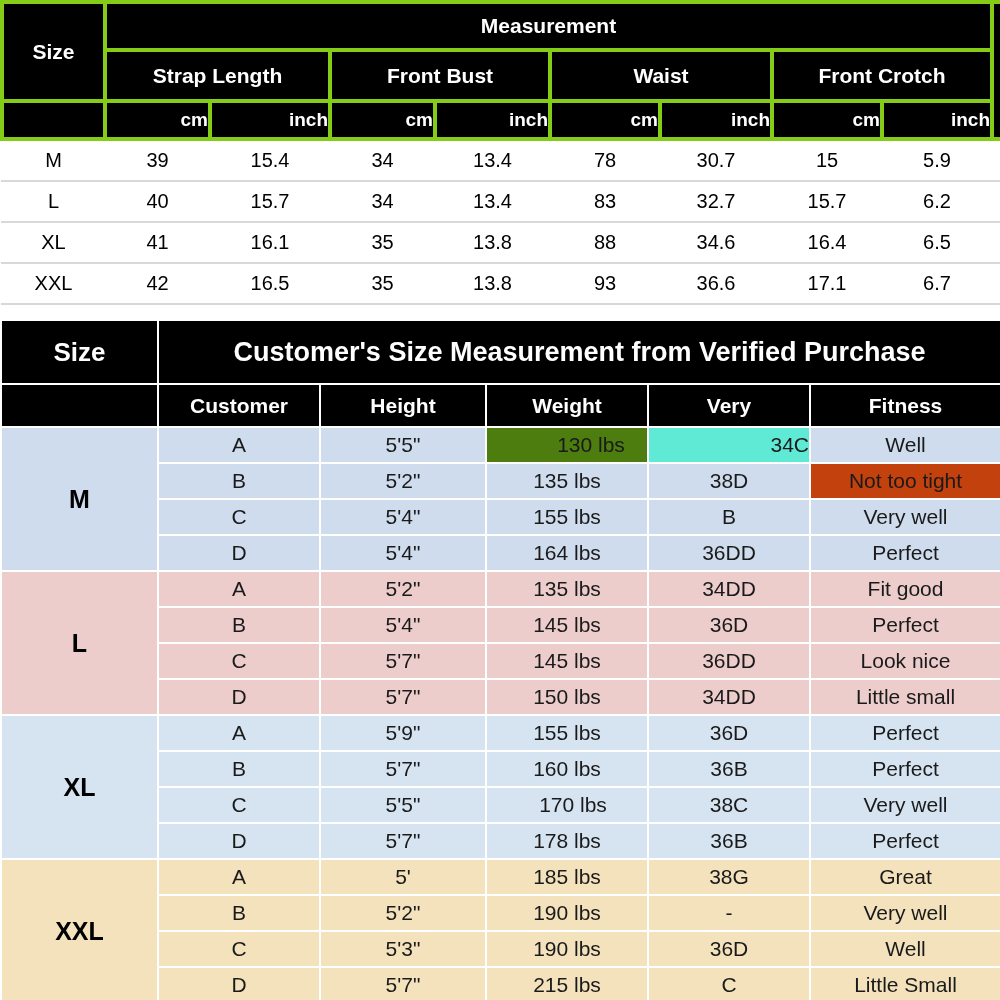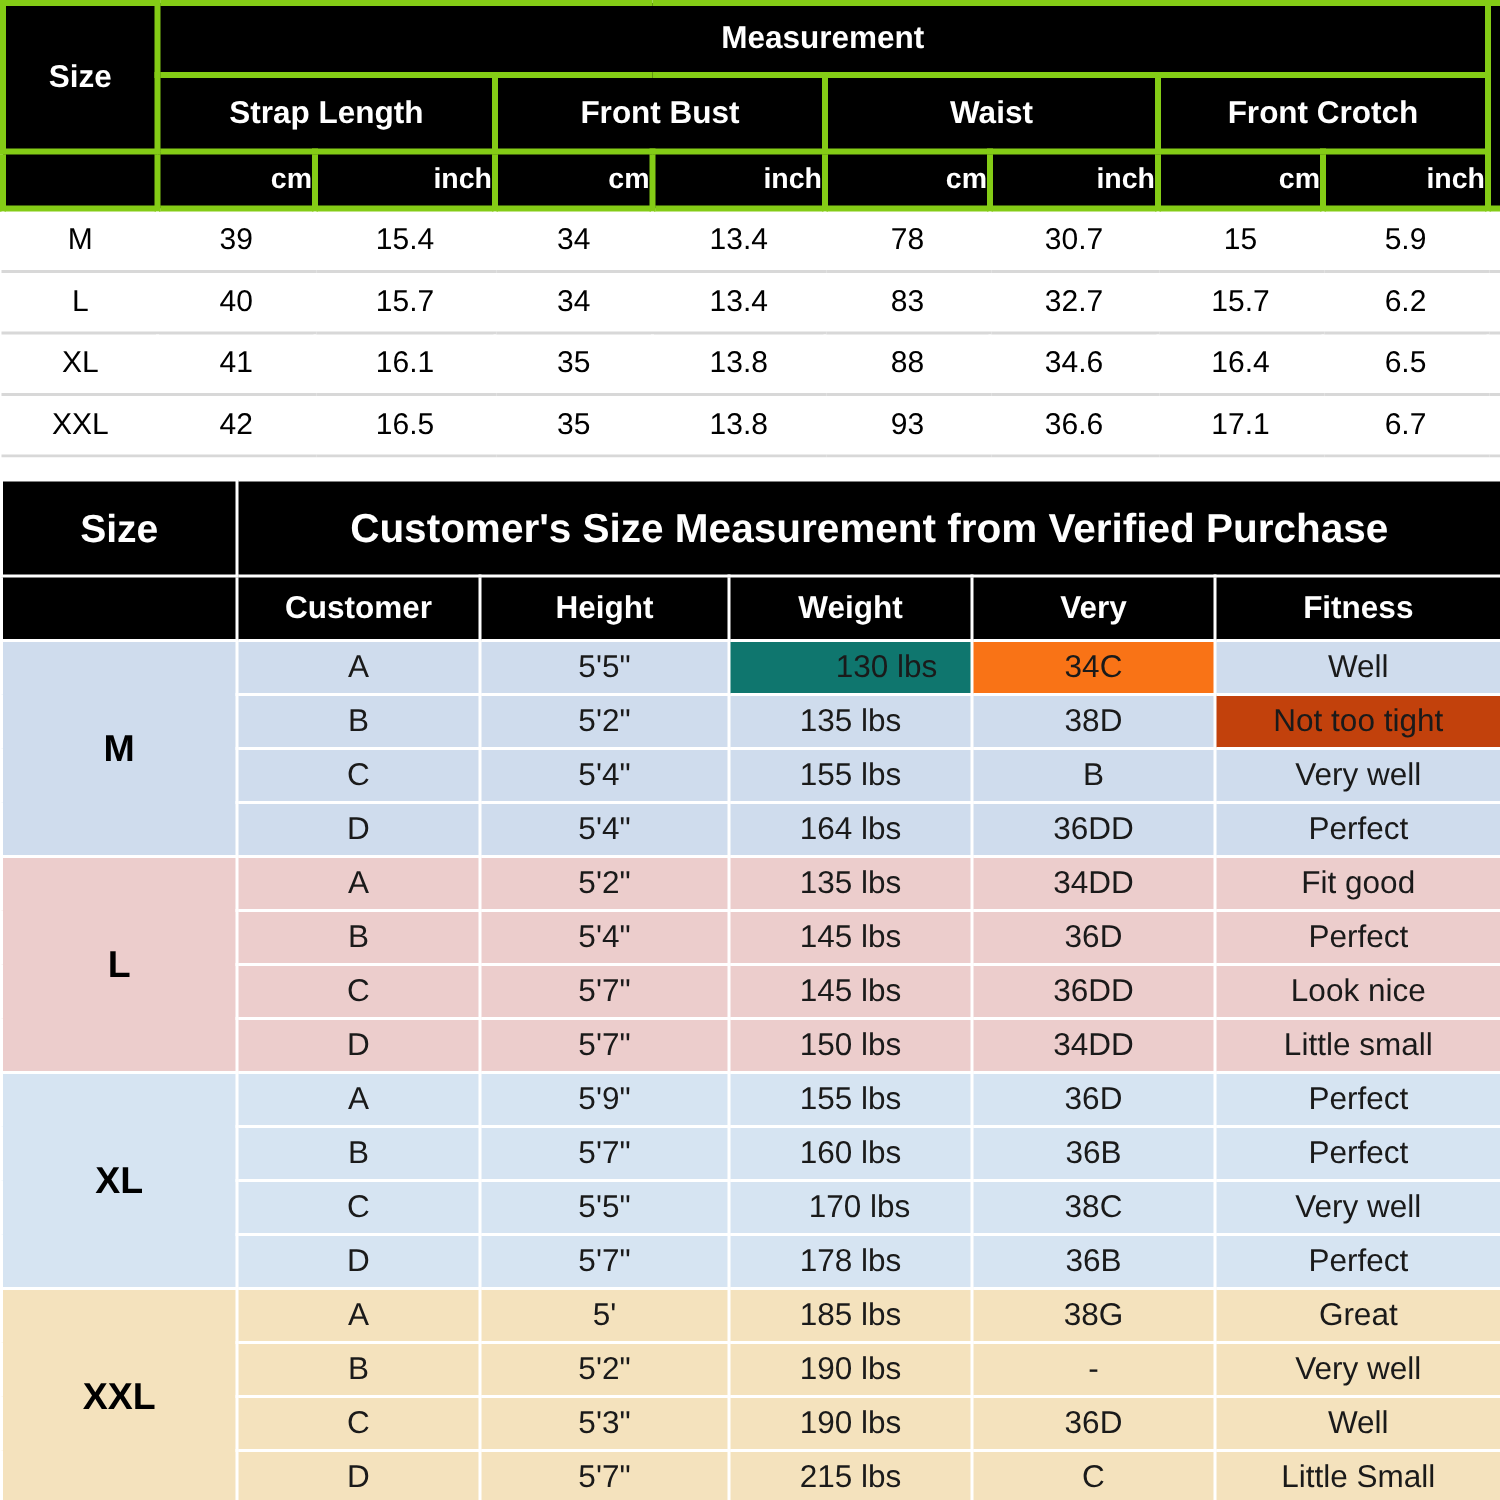--- a/index.html
+++ b/index.html
@@ -223,22 +223,22 @@
         <td class="sugg-head sugg-col-head">Weight</td>
         <td class="sugg-head sugg-col-head">Very</td>
         <td class="sugg-head sugg-col-head">Fitness</td>
       </tr>
     </tbody>
   <tbody id="sugg-body">
       <tr>
         <td class="sugg-size-cell" rowspan="4" style="background: rgb(207, 220, 237);">M</td>
         <td class="sugg-cell" style="background: rgb(207, 220, 237);">A</td>
         <td class="sugg-cell" style="background: rgb(207, 220, 237);">5'5"</td>
-        <td class="sugg-cell" style="background: #0f766e; padding-left: 48px;">130 lbs</td>
-        <td class="sugg-cell" style="background: #f97316;">34C</td>
+        <td class="sugg-cell" style="background: #4d7c0f; padding-left: 48px;">130 lbs</td>
+        <td class="sugg-cell" style="background: #5eead4; text-align: right;">34C</td>
         <td class="sugg-cell" style="background: rgb(207, 220, 237);">Well</td>
       </tr>
       <tr>
         <td class="sugg-cell" style="background: rgb(207, 220, 237);">B</td>
         <td class="sugg-cell" style="background: rgb(207, 220, 237);">5'2"</td>
         <td class="sugg-cell" style="background: rgb(207, 220, 237);">135 lbs</td>
         <td class="sugg-cell" style="background: rgb(207, 220, 237);">38D</td>
         <td class="sugg-cell" style="background: #c2410c;">Not too tight</td>
       </tr>
       <tr>

